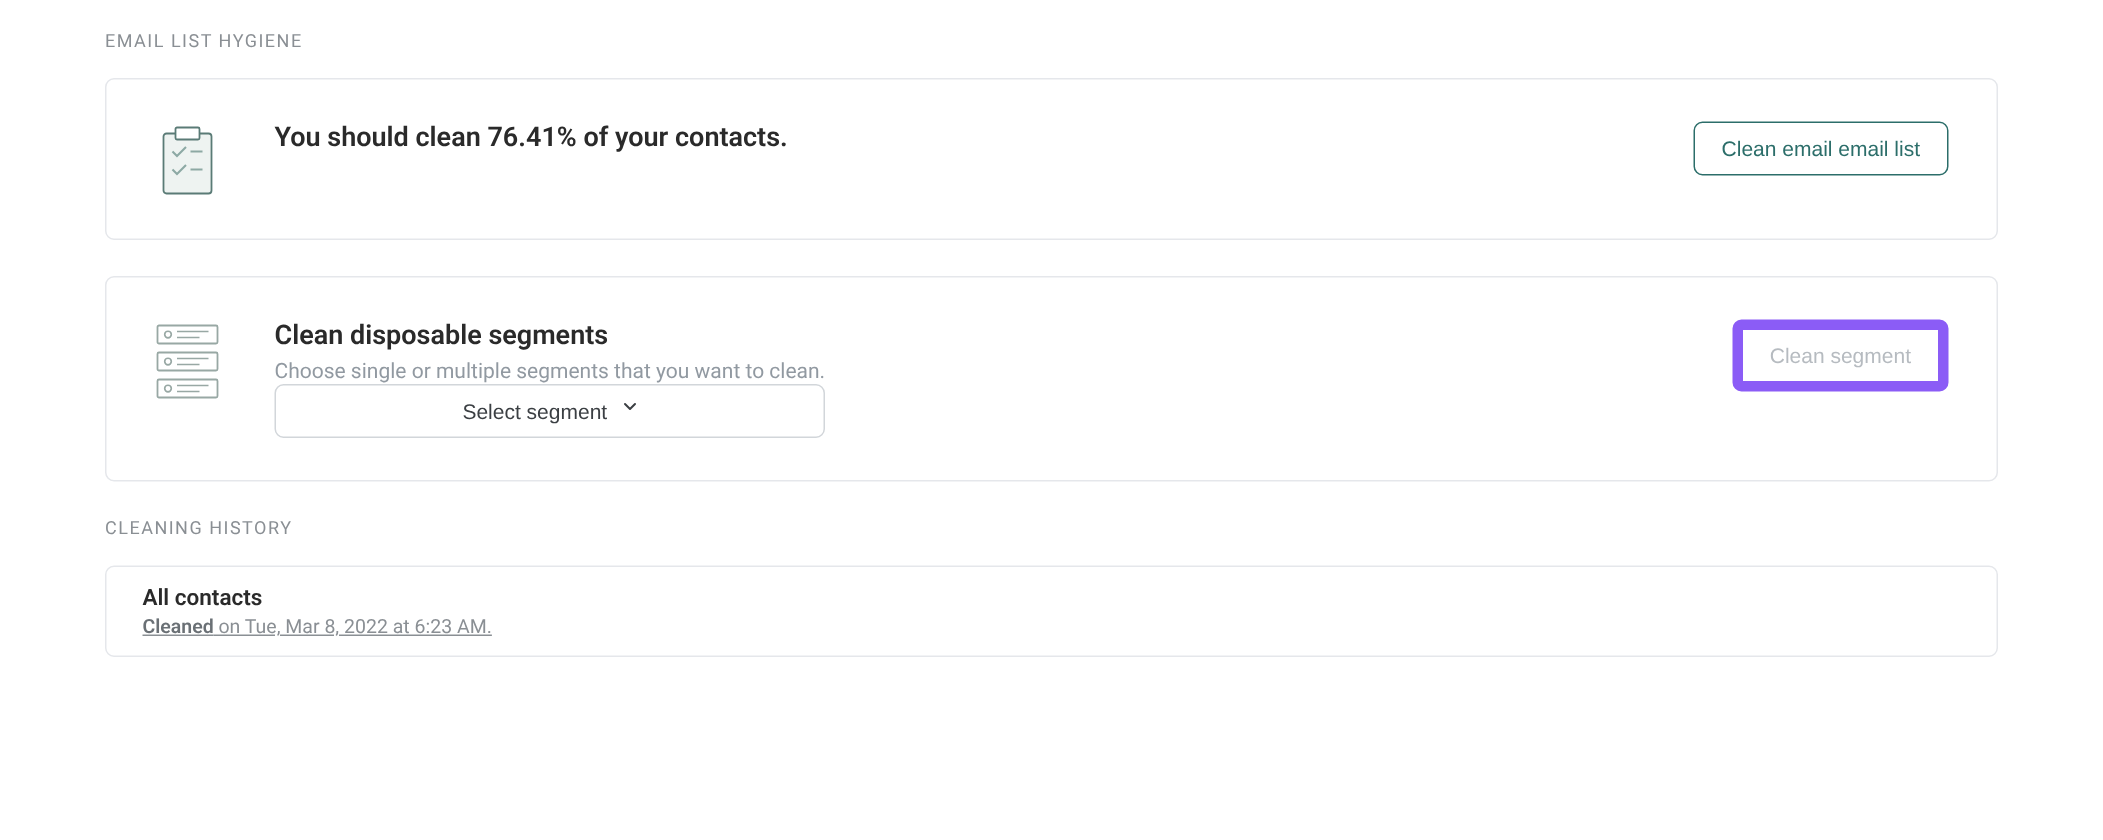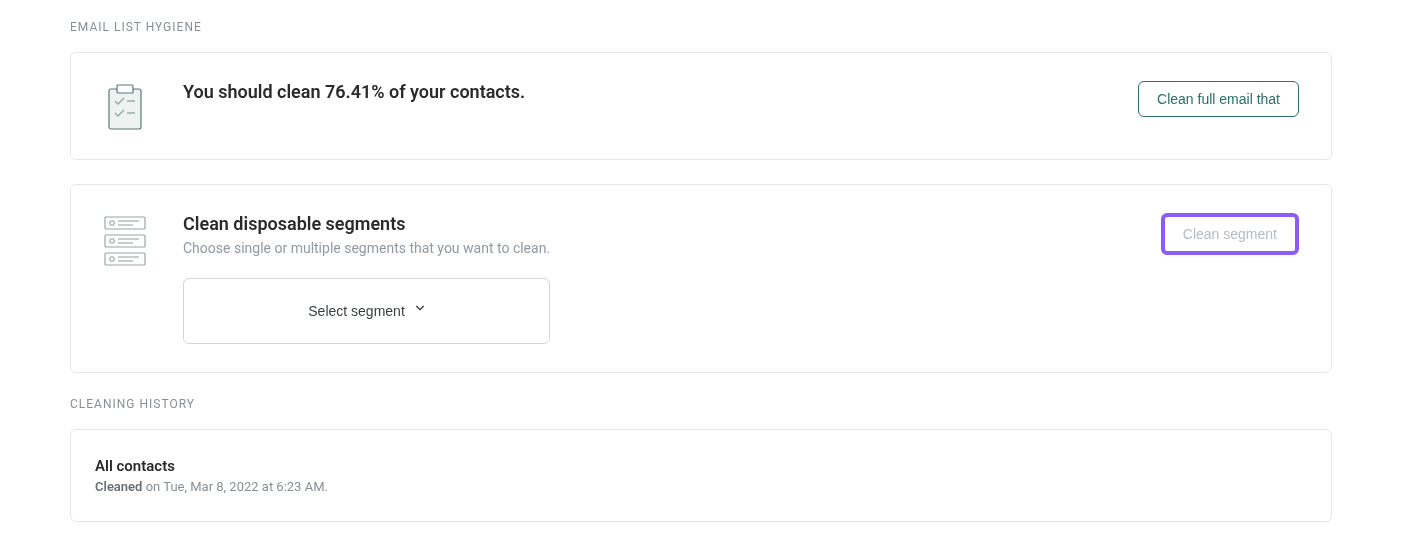--- a/index.html
+++ b/index.html
@@ -57,60 +57,60 @@
       font-size: 14px;
       cursor: pointer;
       background: #fff;
       white-space: nowrap;
     }
     .btn-primary-outline {
       border: 1px solid #2c6e6a;
       color: #2c6e6a;
     }
     .btn-disabled {
-      border: 4px solid #8b5cf6;
+      border: 7px solid #8b5cf6;
       color: #b6bbc0;
     }
     .btn-select {
       border: 1px solid #d2d6da;
       color: #3b3f43;
-      padding: 24px 14px;
+      padding: 9px 14px;
       display: inline-flex;
       align-items: flex-start;
       gap: 10px;
-      margin-top: 22px;
     }
     .chevron-down {
       width: 10px;
       height: 10px;
     }
     .icon-box {
       width: 44px;
       display: flex;
       justify-content: center;
       padding-top: 2px;
     }
     .history-card {
       border: 1px solid #e5e7eb;
       border-radius: 6px;
-      padding: 27px 24px;
+      padding: 11px 24px;
       display: flex;
       align-items: center;
       justify-content: space-between;
       background: #fff;
     }
     .history-title {
       font-size: 15px;
       font-weight: 600;
       color: #2a2a2a;
       margin-bottom: 4px;
     }
     .history-meta {
       font-size: 13px;
       color: #8a8f94;
+      text-decoration: underline;
     }
     .history-meta .bold {
       font-weight: 600;
       color: #6a7075;
     }
     .section-spacer {
       margin-top: 20px;
     }
   </style>
 </head>
@@ -127,21 +127,21 @@
         <path d="M10 18 l3 3 l6 -6" fill="none" stroke="#8da9a4" stroke-width="1.4"></path>
         <line x1="22" y1="18" x2="30" y2="18" stroke="#8da9a4" stroke-width="1.4"></line>
         <path d="M10 30 l3 3 l6 -6" fill="none" stroke="#8da9a4" stroke-width="1.4"></path>
         <line x1="22" y1="30" x2="30" y2="30" stroke="#8da9a4" stroke-width="1.4"></line>
       </svg>
     </div>
     <div class="card-content">
       <div class="card-title">You should clean 76.41% of your contacts.</div>
     </div>
   </div>
-  <button class="btn btn-primary-outline">Clean full email that</button>
+  <button class="btn btn-primary-outline">Clean email email list</button>
 </div>
 
 <div class="card">
   <div class="card-left">
     <div class="icon-box">
       <svg width="44" height="52" viewBox="0 0 44 52">
         <rect x="2" y="2" width="40" height="12" rx="1" fill="#ffffff" stroke="#98a8a4" stroke-width="1.2"></rect>
         <circle cx="9" cy="8" r="2.2" fill="none" stroke="#98a8a4" stroke-width="1.1"></circle>
         <line x1="15" y1="6" x2="36" y2="6" stroke="#98a8a4" stroke-width="1.1"></line>
         <line x1="15" y1="10" x2="30" y2="10" stroke="#98a8a4" stroke-width="1.1"></line>

